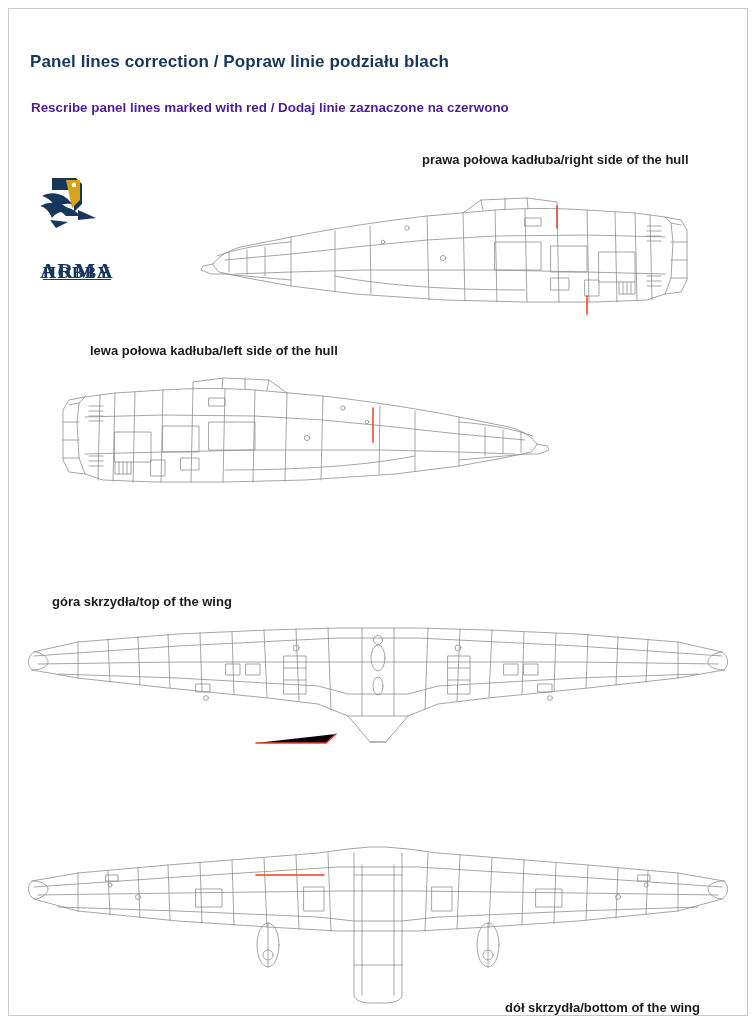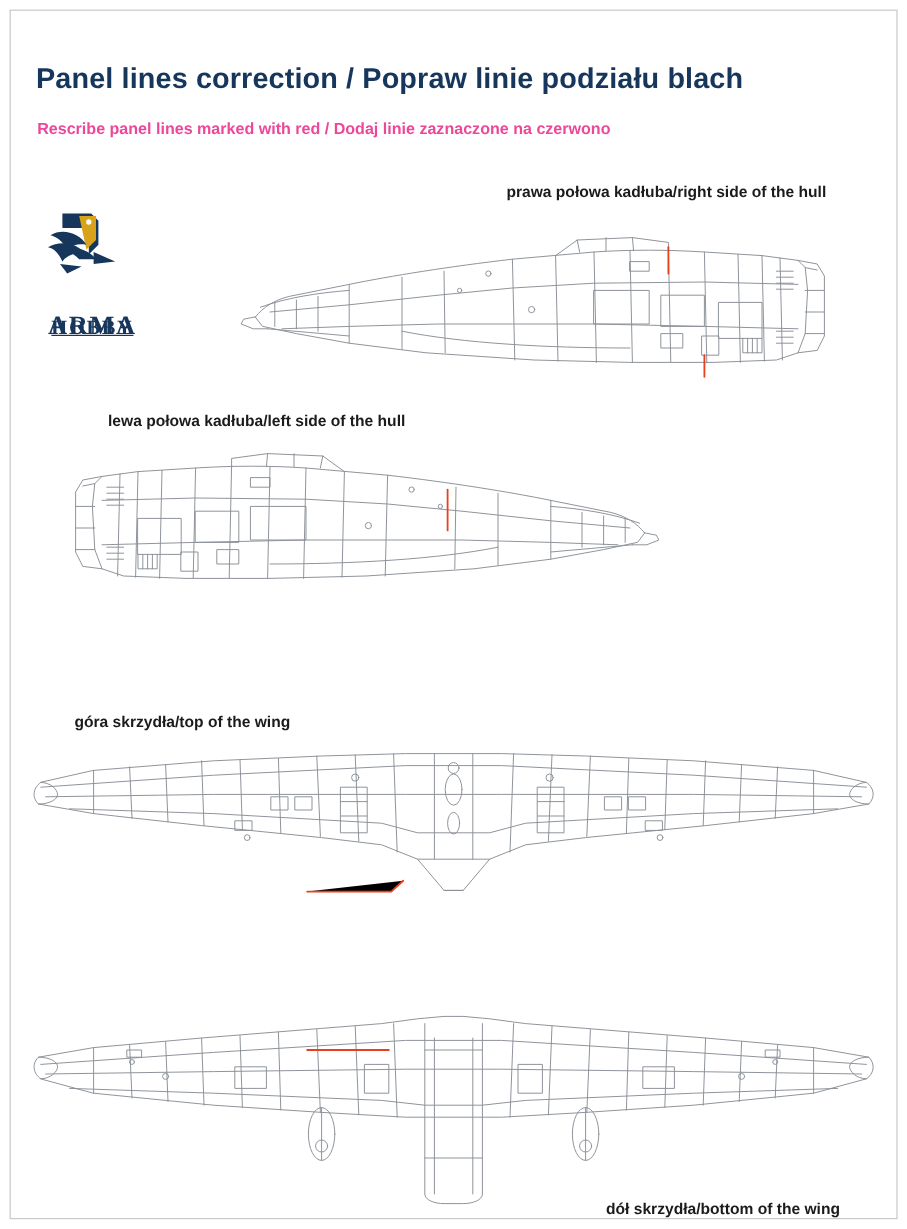--- a/index.html
+++ b/index.html
@@ -29,46 +29,46 @@
     height: 1008px;
     border: 1px solid #c9c9c9;
     box-sizing: border-box;
     pointer-events: none;
   }
 
   .title {
     position: absolute;
     left: 30px;
     top: 52px;
-    font-size: 24px;
+    font-size: 17px;
     font-weight: bold;
     color: #16365c;
     letter-spacing: 0.1px;
     white-space: nowrap;
   }
   .subtitle {
     position: absolute;
     left: 31px;
     top: 100px;
     font-size: 13.4px;
     font-weight: bold;
-    color: #ec4899;
+    color: #4c1d95;
     white-space: nowrap;
   }
 
   .caption {
     position: absolute;
     font-size: 13px;
     font-weight: bold;
     color: #1b1b1b;
     white-space: nowrap;
   }
   .cap-right-hull { left: 422px; top: 152px; }
   .cap-left-hull  { left: 72px;  top: 343px; padding-left: 18px; }
-  .cap-top-wing   { left: 62px;  top: 594px; }
+  .cap-top-wing   { left: 52px;  top: 594px; }
   .cap-bottom-wing{ left: 505px; top: 1000px; }
 
   
   .logo {
     position: absolute;
     left: 22px;
     top: 170px;
     width: 110px;
     height: 125px;
   }

